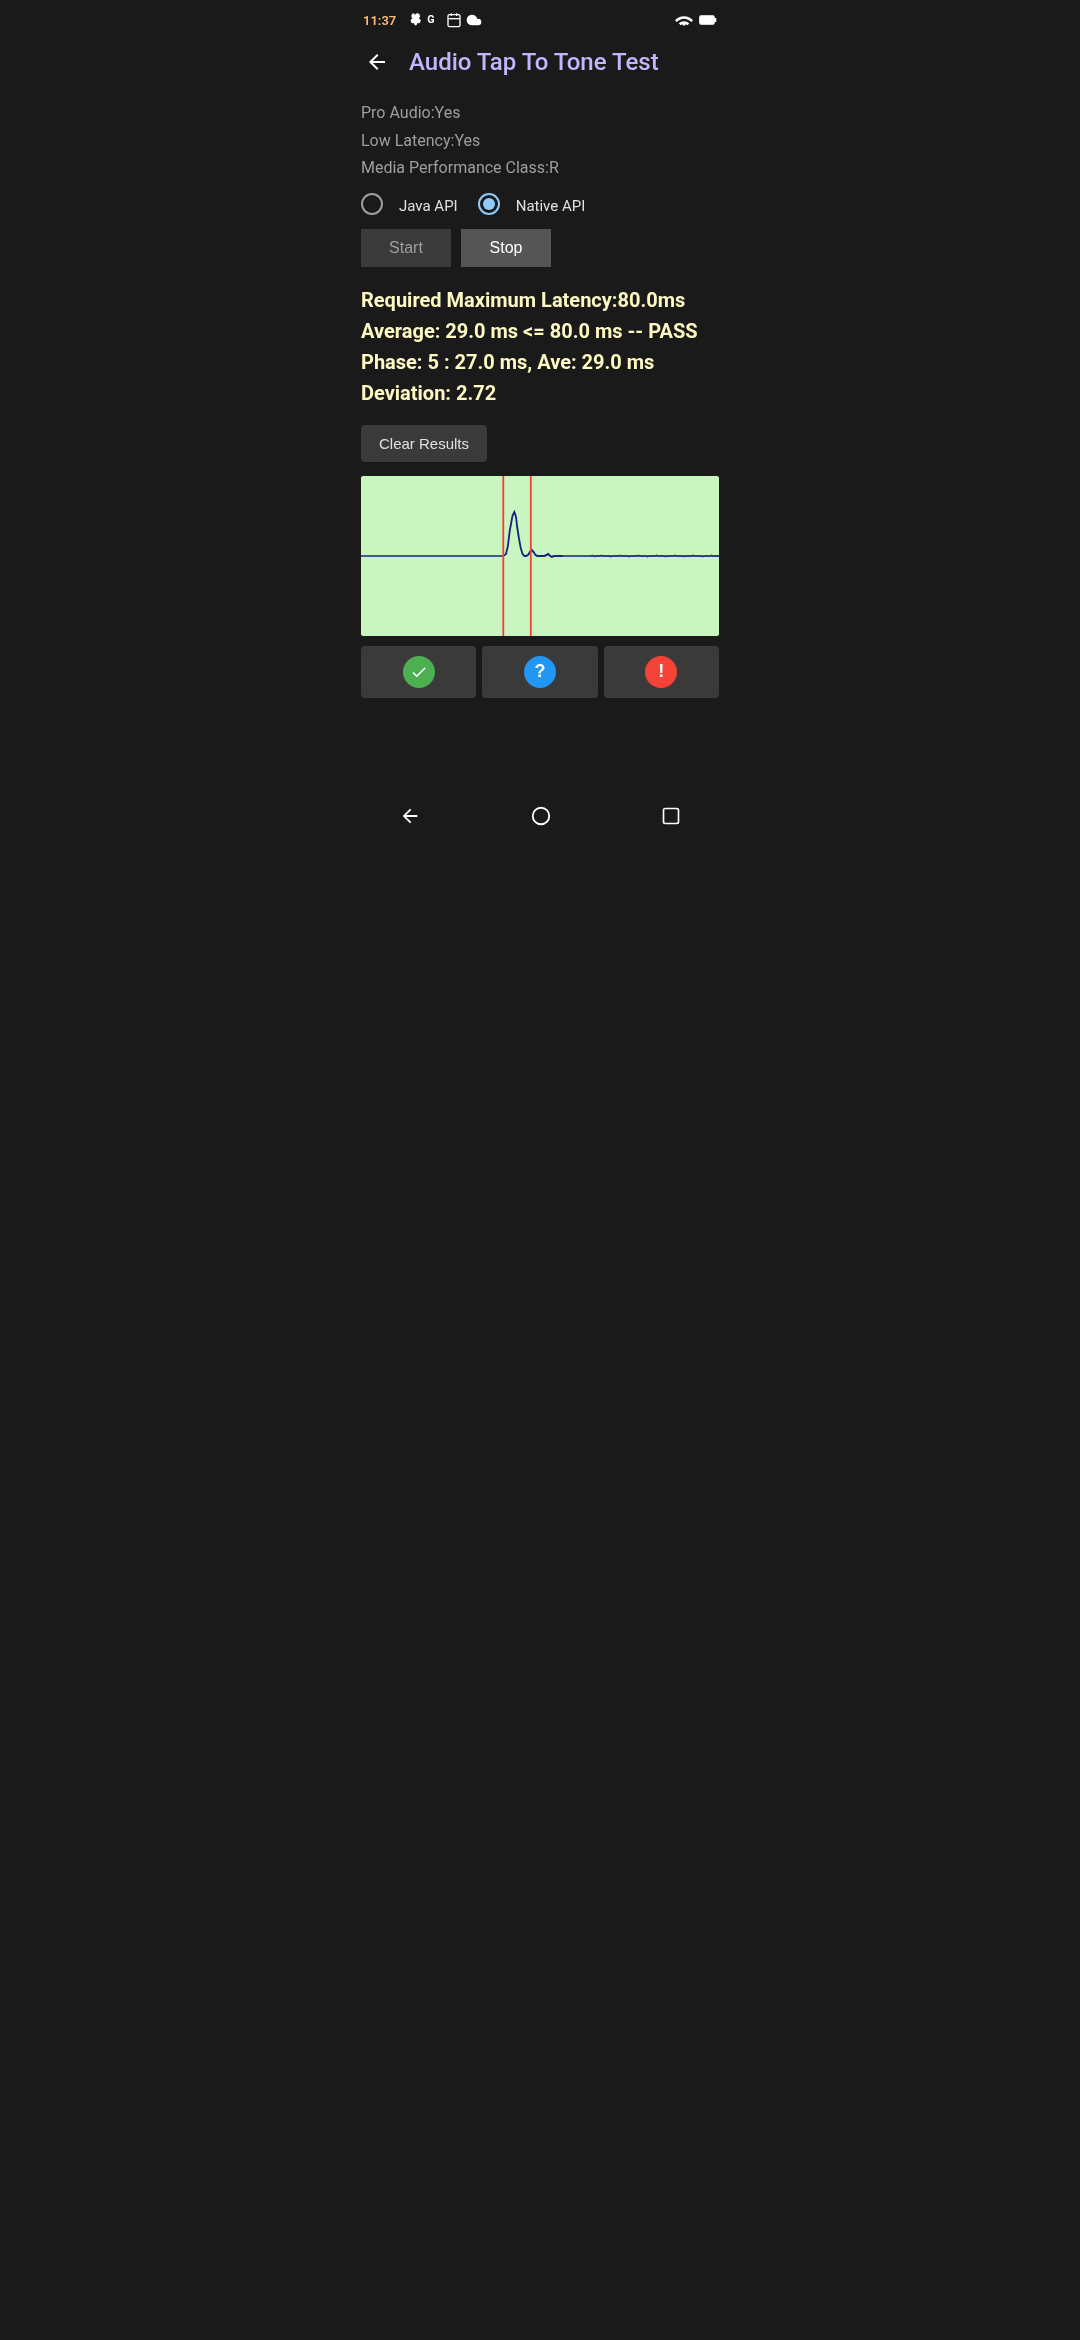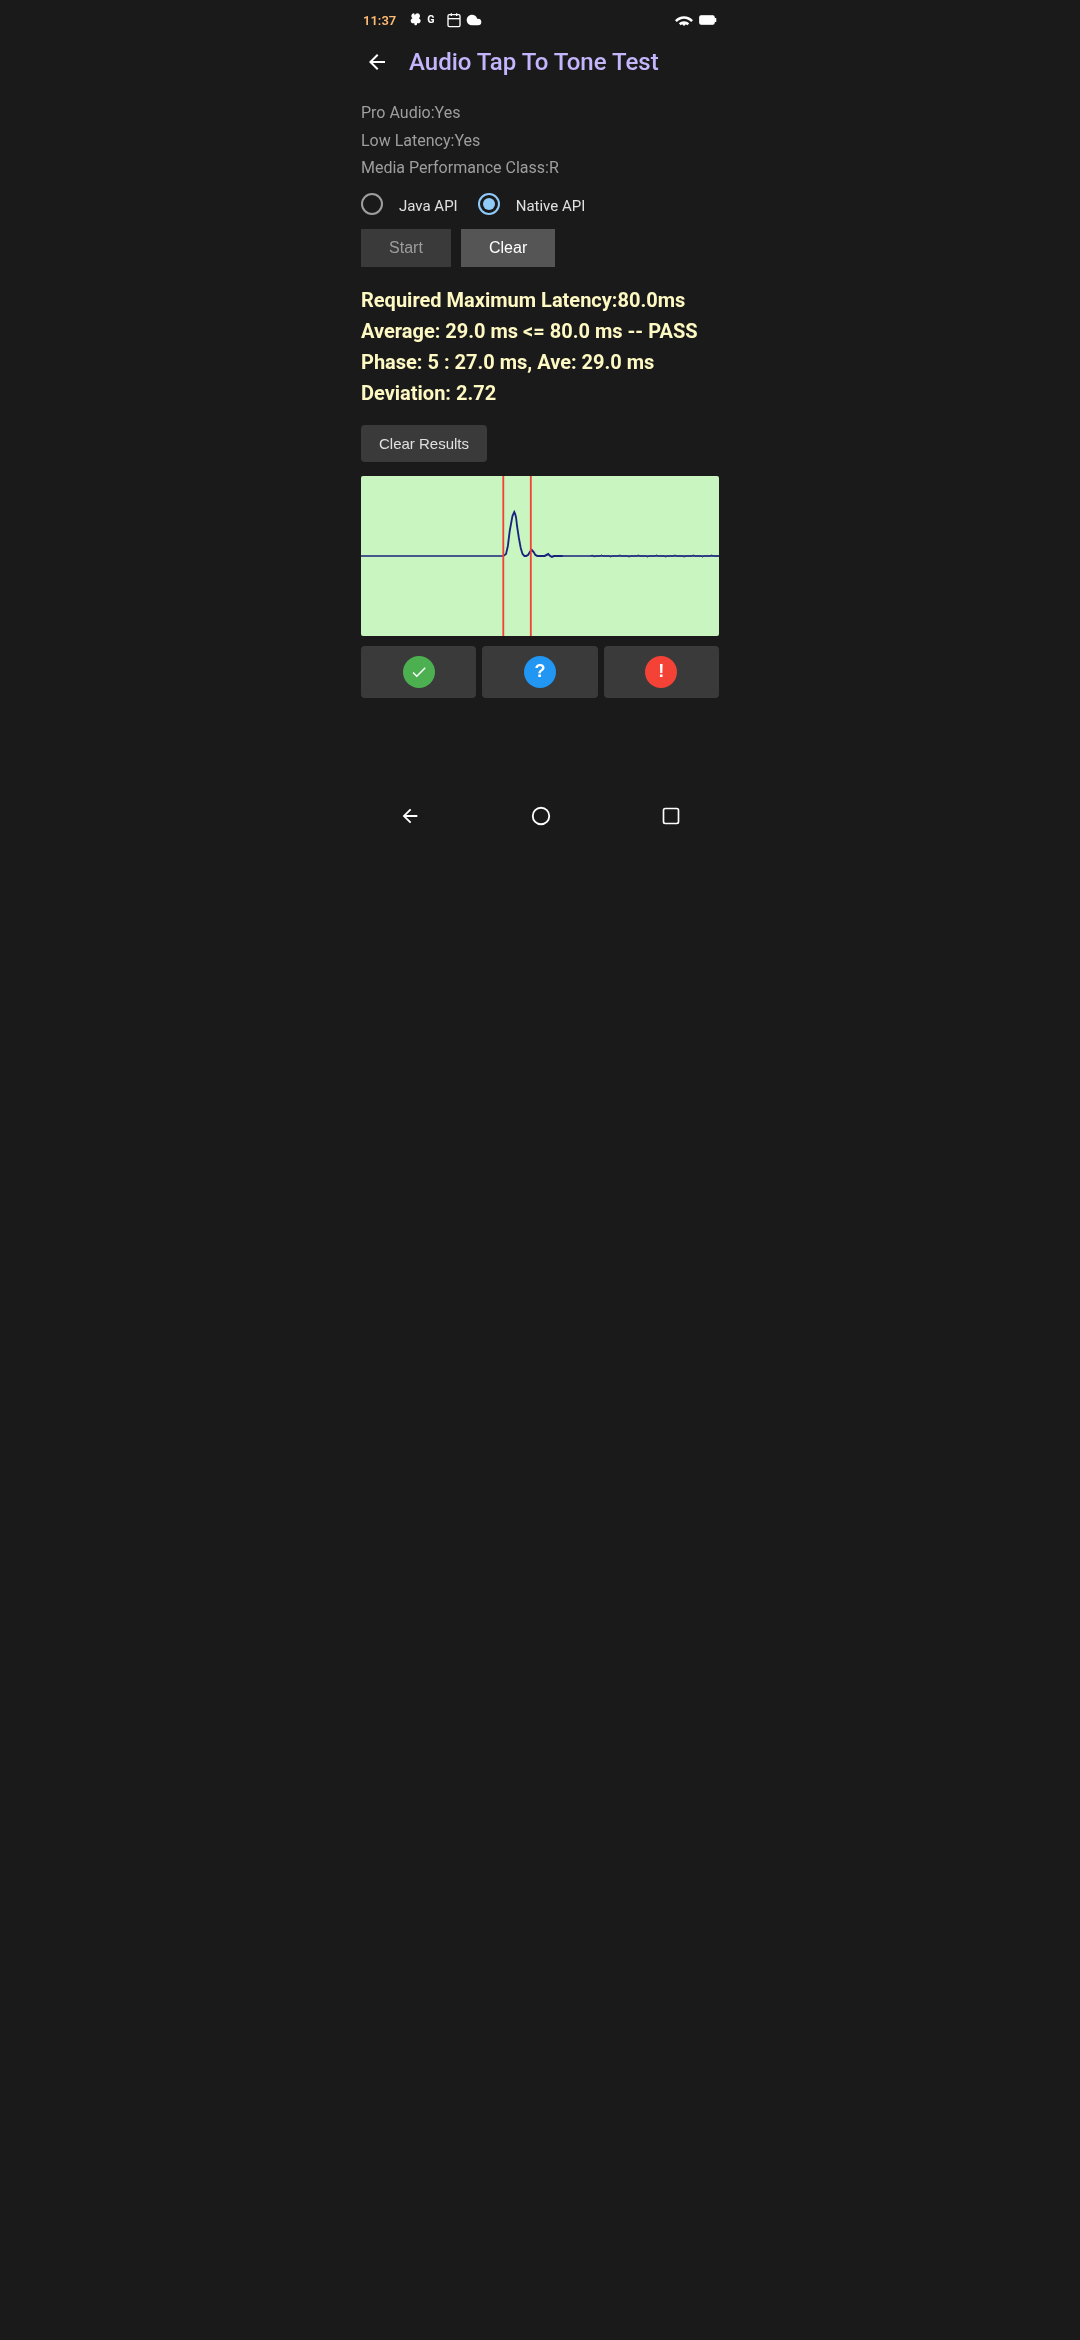--- a/index.html
+++ b/index.html
@@ -333,21 +333,21 @@
       <div class="radio-outer selected">
         <div class="radio-inner"></div>
       </div>
       <span class="radio-label">Native API</span>
     </div>
   </div>
 
   
   <div class="buttons-row">
     <button class="btn btn-start">Start</button>
-    <button class="btn btn-stop">Clear</button>
+    <button class="btn btn-stop">Stop</button>
   </div>
 
   
   <div class="results-text">
     <div>Required Maximum Latency:80.0ms</div>
     <div>Average: 29.0 ms &lt;= 80.0 ms -- PASS</div>
     <div>Phase: 5 : 27.0 ms, Ave: 29.0 ms</div>
     <div>Deviation: 2.72</div>
   </div>
 

